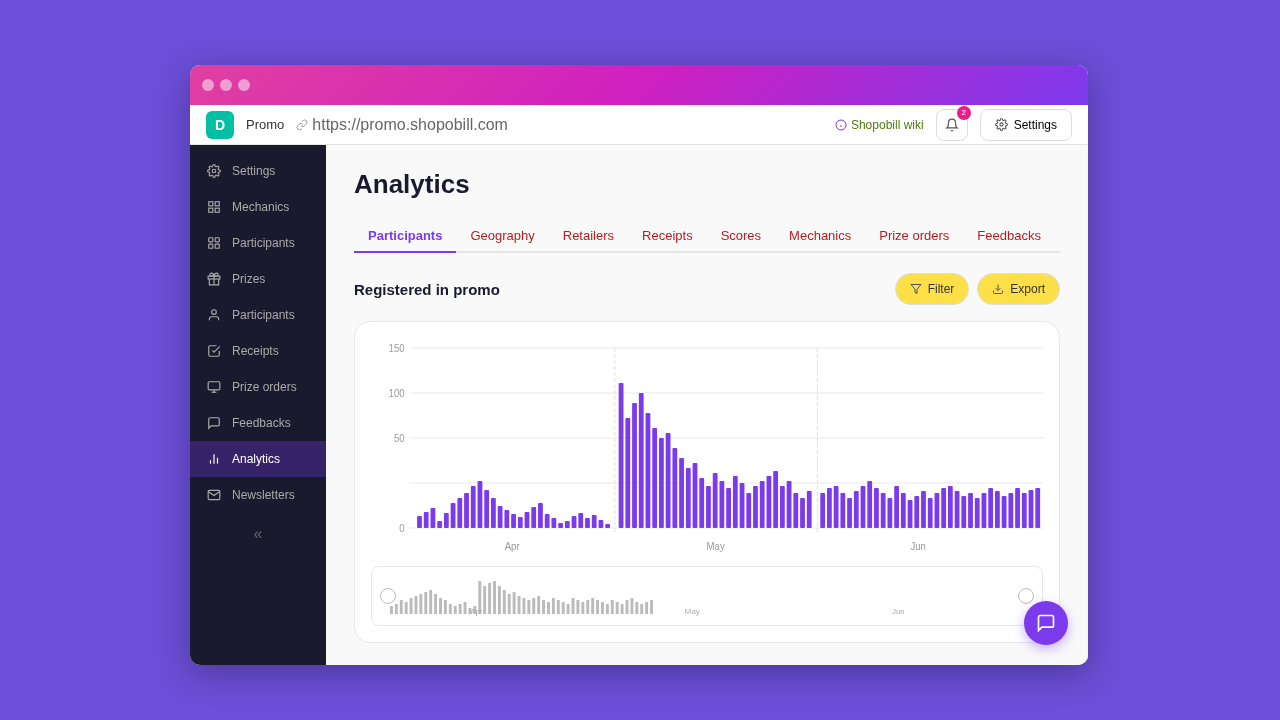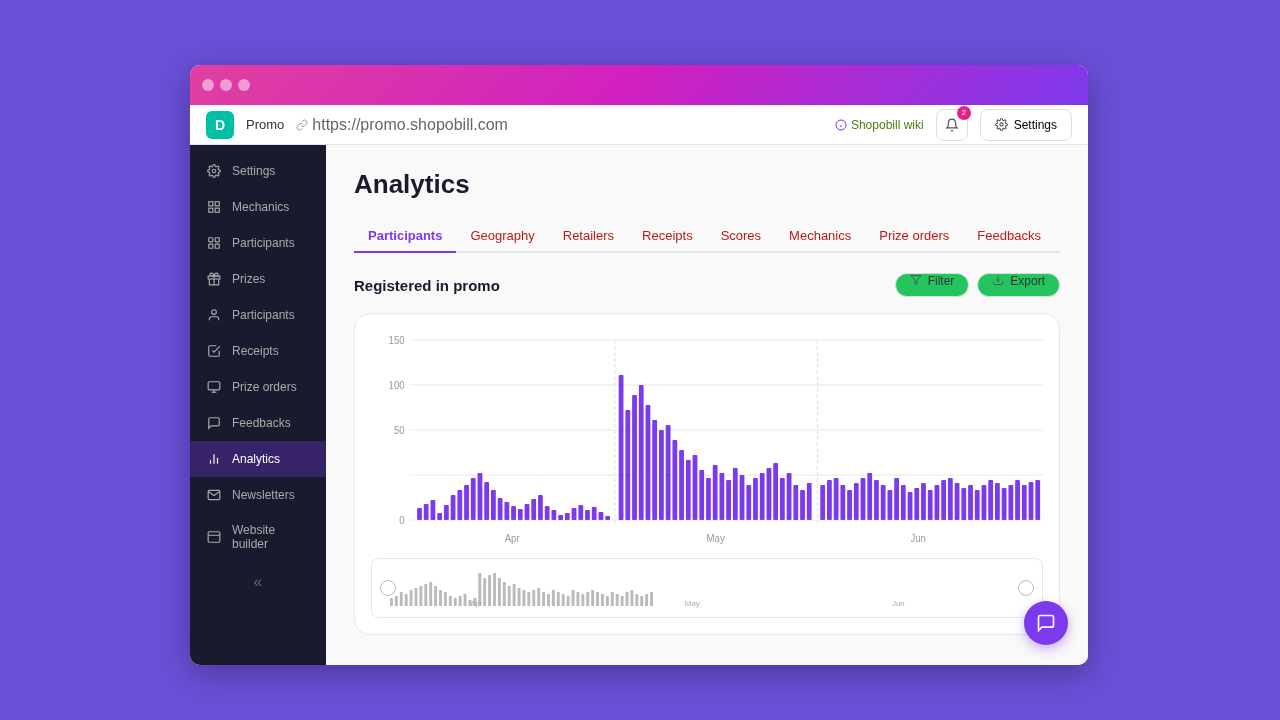--- a/index.html
+++ b/index.html
@@ -238,26 +238,27 @@
     .chart-title {
       font-size: 15px;
       font-weight: 600;
       color: #1a1a2e;
     }
     .chart-actions {
       display: flex;
       gap: 8px;
     }
     .chart-btn {
-      height: 24px;
+      height: 32px;
       padding: 0 14px;
       border: 1.5px solid #ddd;
       border-radius: 20px;
-      background: #22c55e;
-      display: flex;
+      background: #fde047;
+      display: flex;
+      align-items: center;
       gap: 6px;
       font-size: 12px;
       cursor: pointer;
       color: #333;
     }
 
     
     .chart-container {
       background: white;
       border: 1px solid #e8e8e8;
@@ -495,29 +496,20 @@
       <div class="sidebar-item">
         <span class="sidebar-item-icon">
           <svg width="14" height="14" viewBox="0 0 24 24" fill="none" stroke="currentColor" stroke-width="2">
             <path d="M4 4h16c1.1 0 2 .9 2 2v12c0 1.1-.9 2-2 2H4c-1.1 0-2-.9-2-2V6c0-1.1.9-2 2-2z"></path>
             <polyline points="22,6 12,13 2,6"></polyline>
           </svg>
         </span>
         <span class="sidebar-item-label">Newsletters</span>
       </div>
 
-      <div class="sidebar-item">
-        <span class="sidebar-item-icon">
-          <svg width="14" height="14" viewBox="0 0 24 24" fill="none" stroke="currentColor" stroke-width="2">
-            <rect x="2" y="3" width="20" height="18" rx="2"></rect>
-            <line x1="2" y1="9" x2="22" y2="9"></line>
-          </svg>
-        </span>
-        <span class="sidebar-item-label">Website builder</span>
-      </div>
 
       <div class="sidebar-collapse">
         <span>«</span>
       </div>
     </nav>
 
     <main class="main-content">
       <h1 class="page-title">Analytics</h1>
 
       <div class="tabs">

